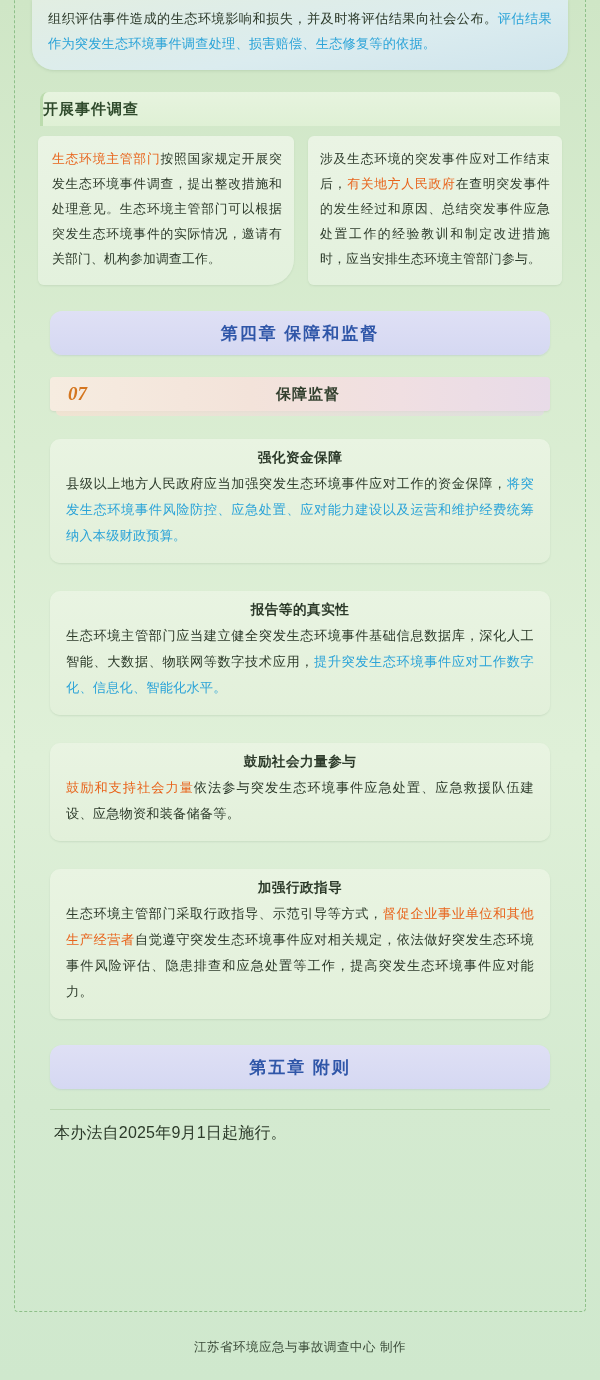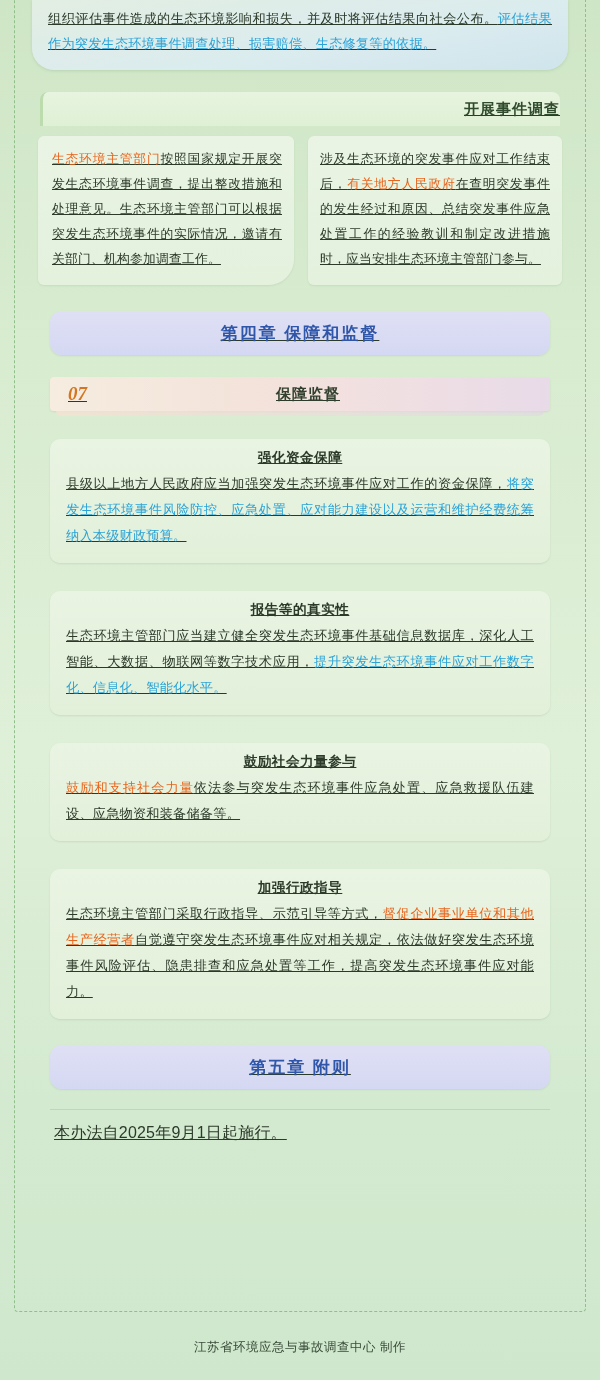--- a/index.html
+++ b/index.html
@@ -28,21 +28,20 @@
     top: -10px;
     right: 14px;
     bottom: 68px;
     border: 1px dashed #8fc08a;
     border-radius: 4px;
     pointer-events: none;
   }
   .content {
     position: relative;
     padding: 0 14px;
-    text-decoration: underline;
   }
 
   
   .para {
     font-size: 13.2px;
     line-height: 26px;
     letter-spacing: .2px;
     text-align: justify;
   }
   .hl-orange { color: #e8641c; }
@@ -60,21 +59,21 @@
   .top-block .para { line-height: 25px; }
 
   
   .inv-wrap { margin-top: 22px; }
   .inv-title {
     position: relative;
     margin: 8px 8px;
     background: linear-gradient(180deg, #e7f4df 0%, #dff0d5 100%);
     border-radius: 8px 8px 0 0;
     border-left: 3px solid #bcdcae;
-    text-align: right;
+    text-align: left;
     font-size: 15px;
     font-weight: bold;
     color: #2f4a2c;
     padding: 8px 0 7px 0;
     letter-spacing: 1px;
   }
   .inv-cols {
     display: flex;
     gap: 14px;
     margin-top: 10px;

